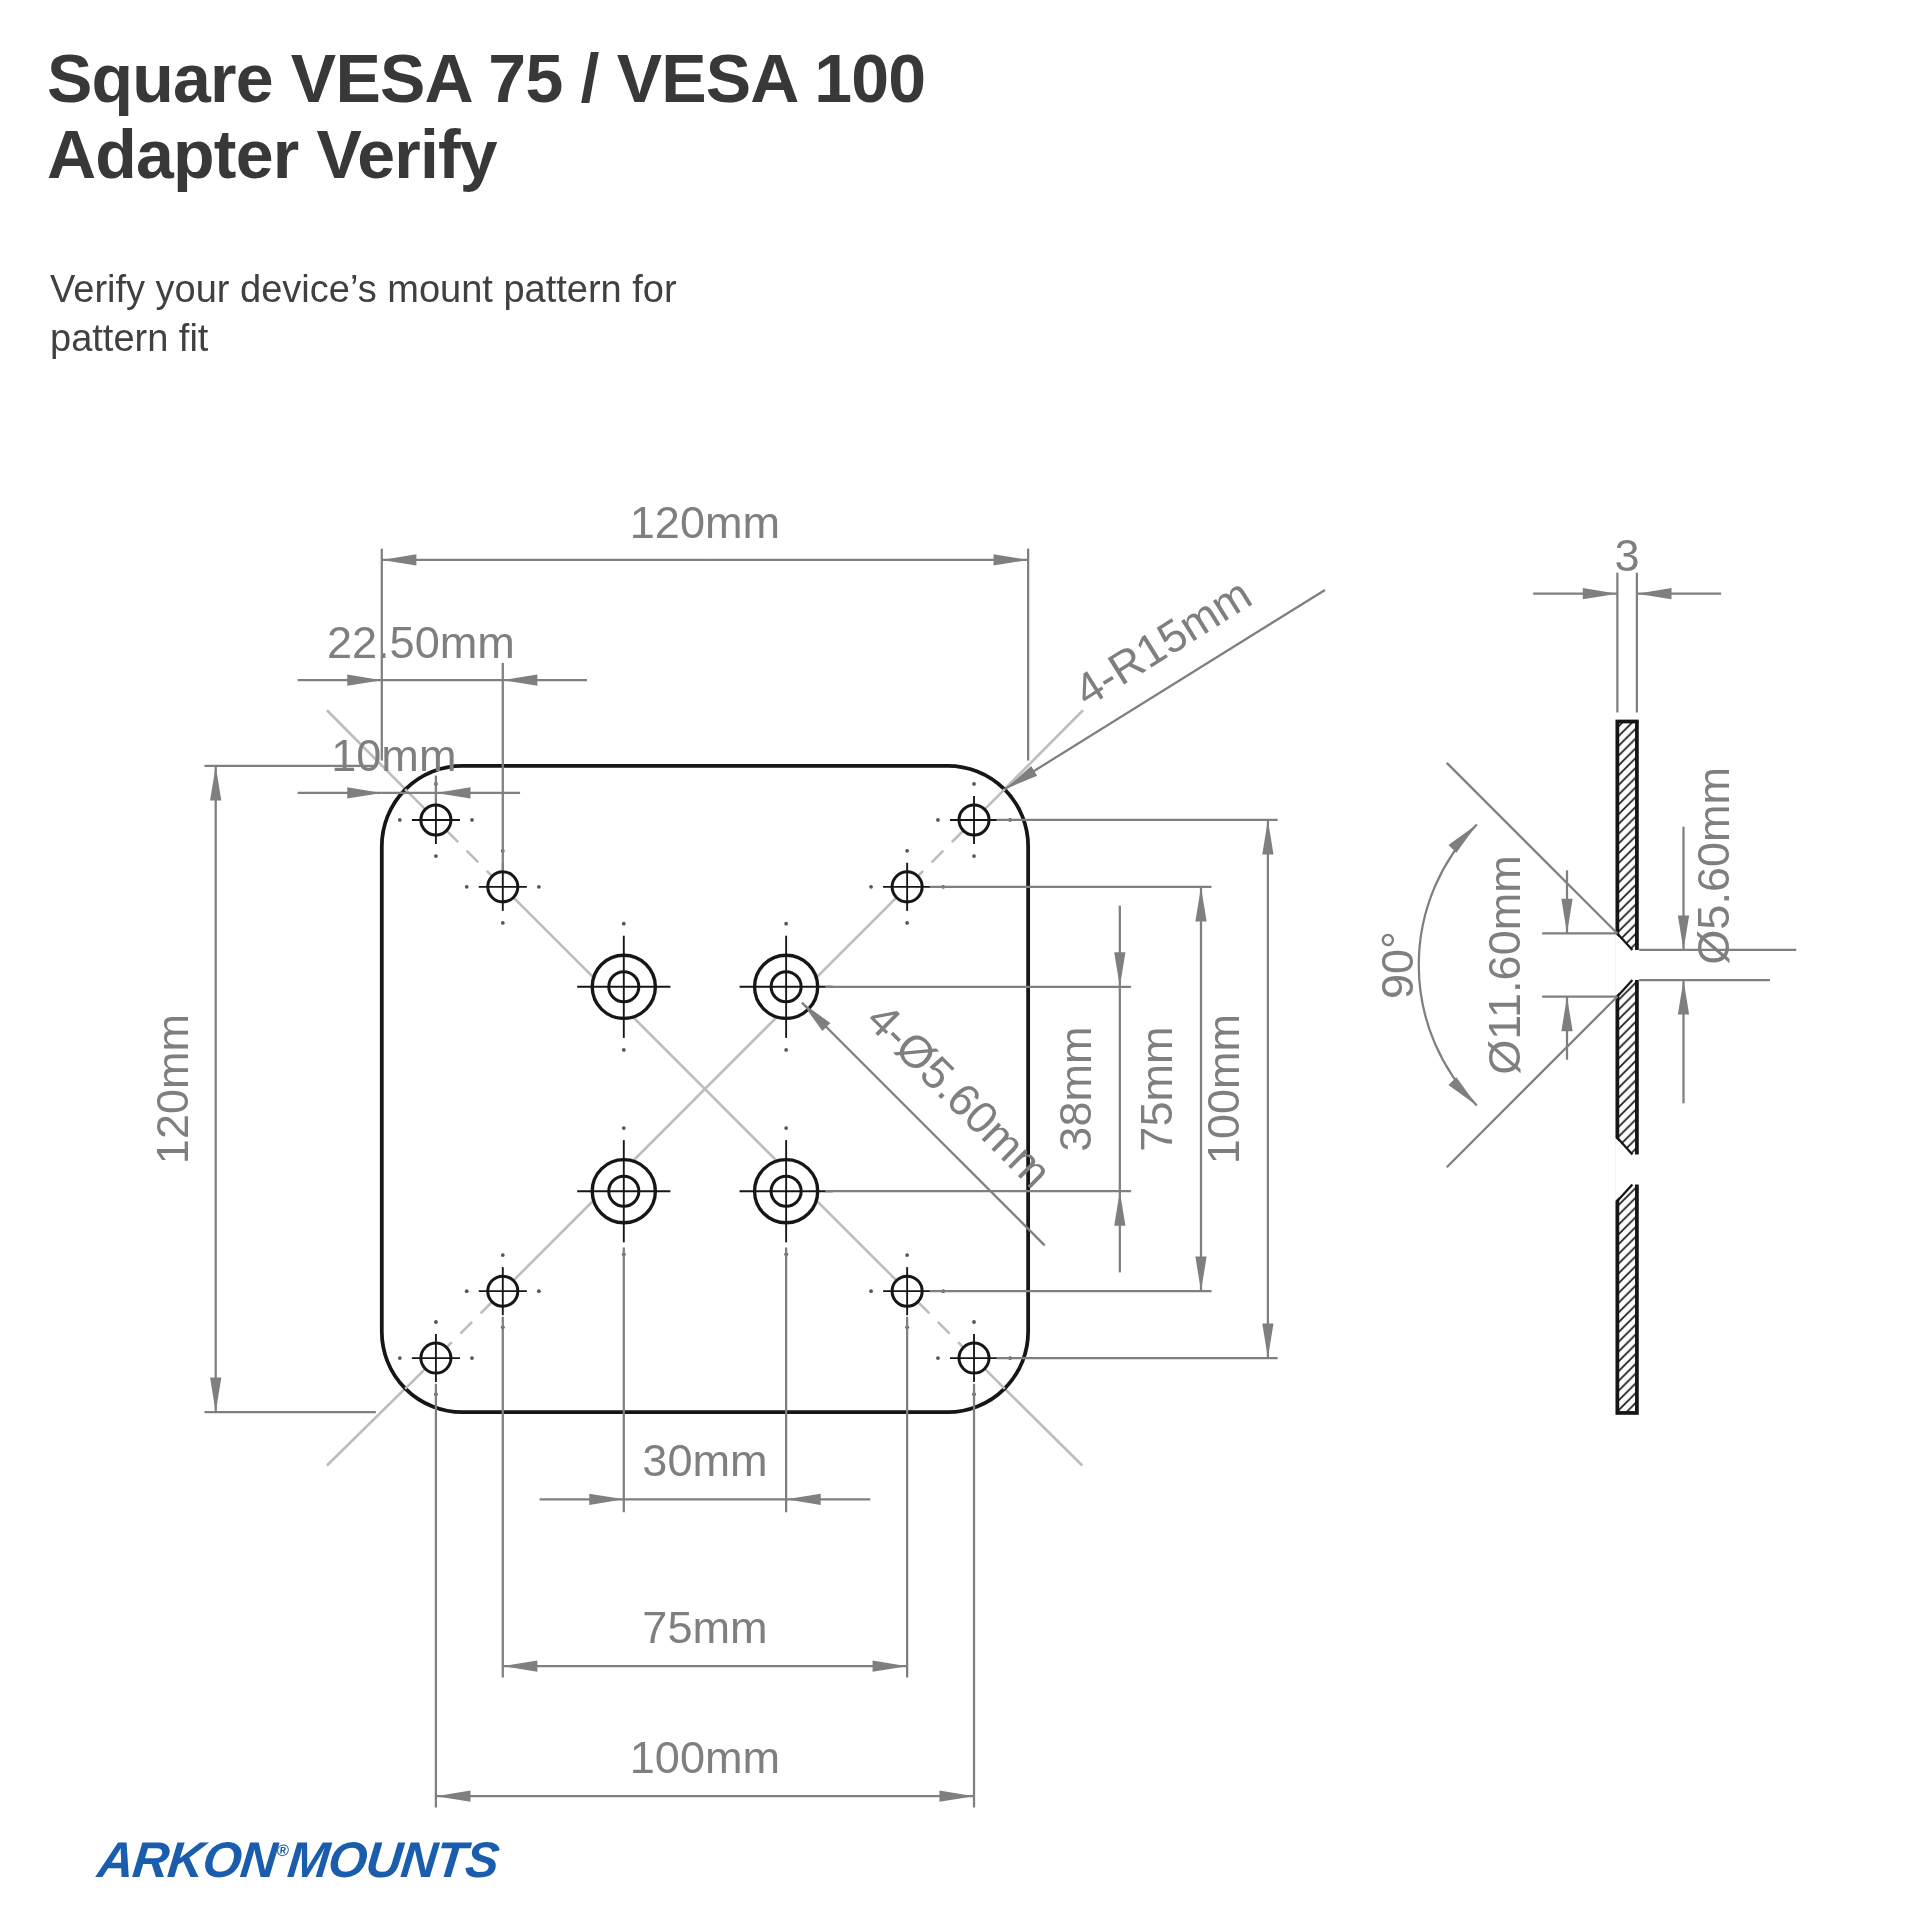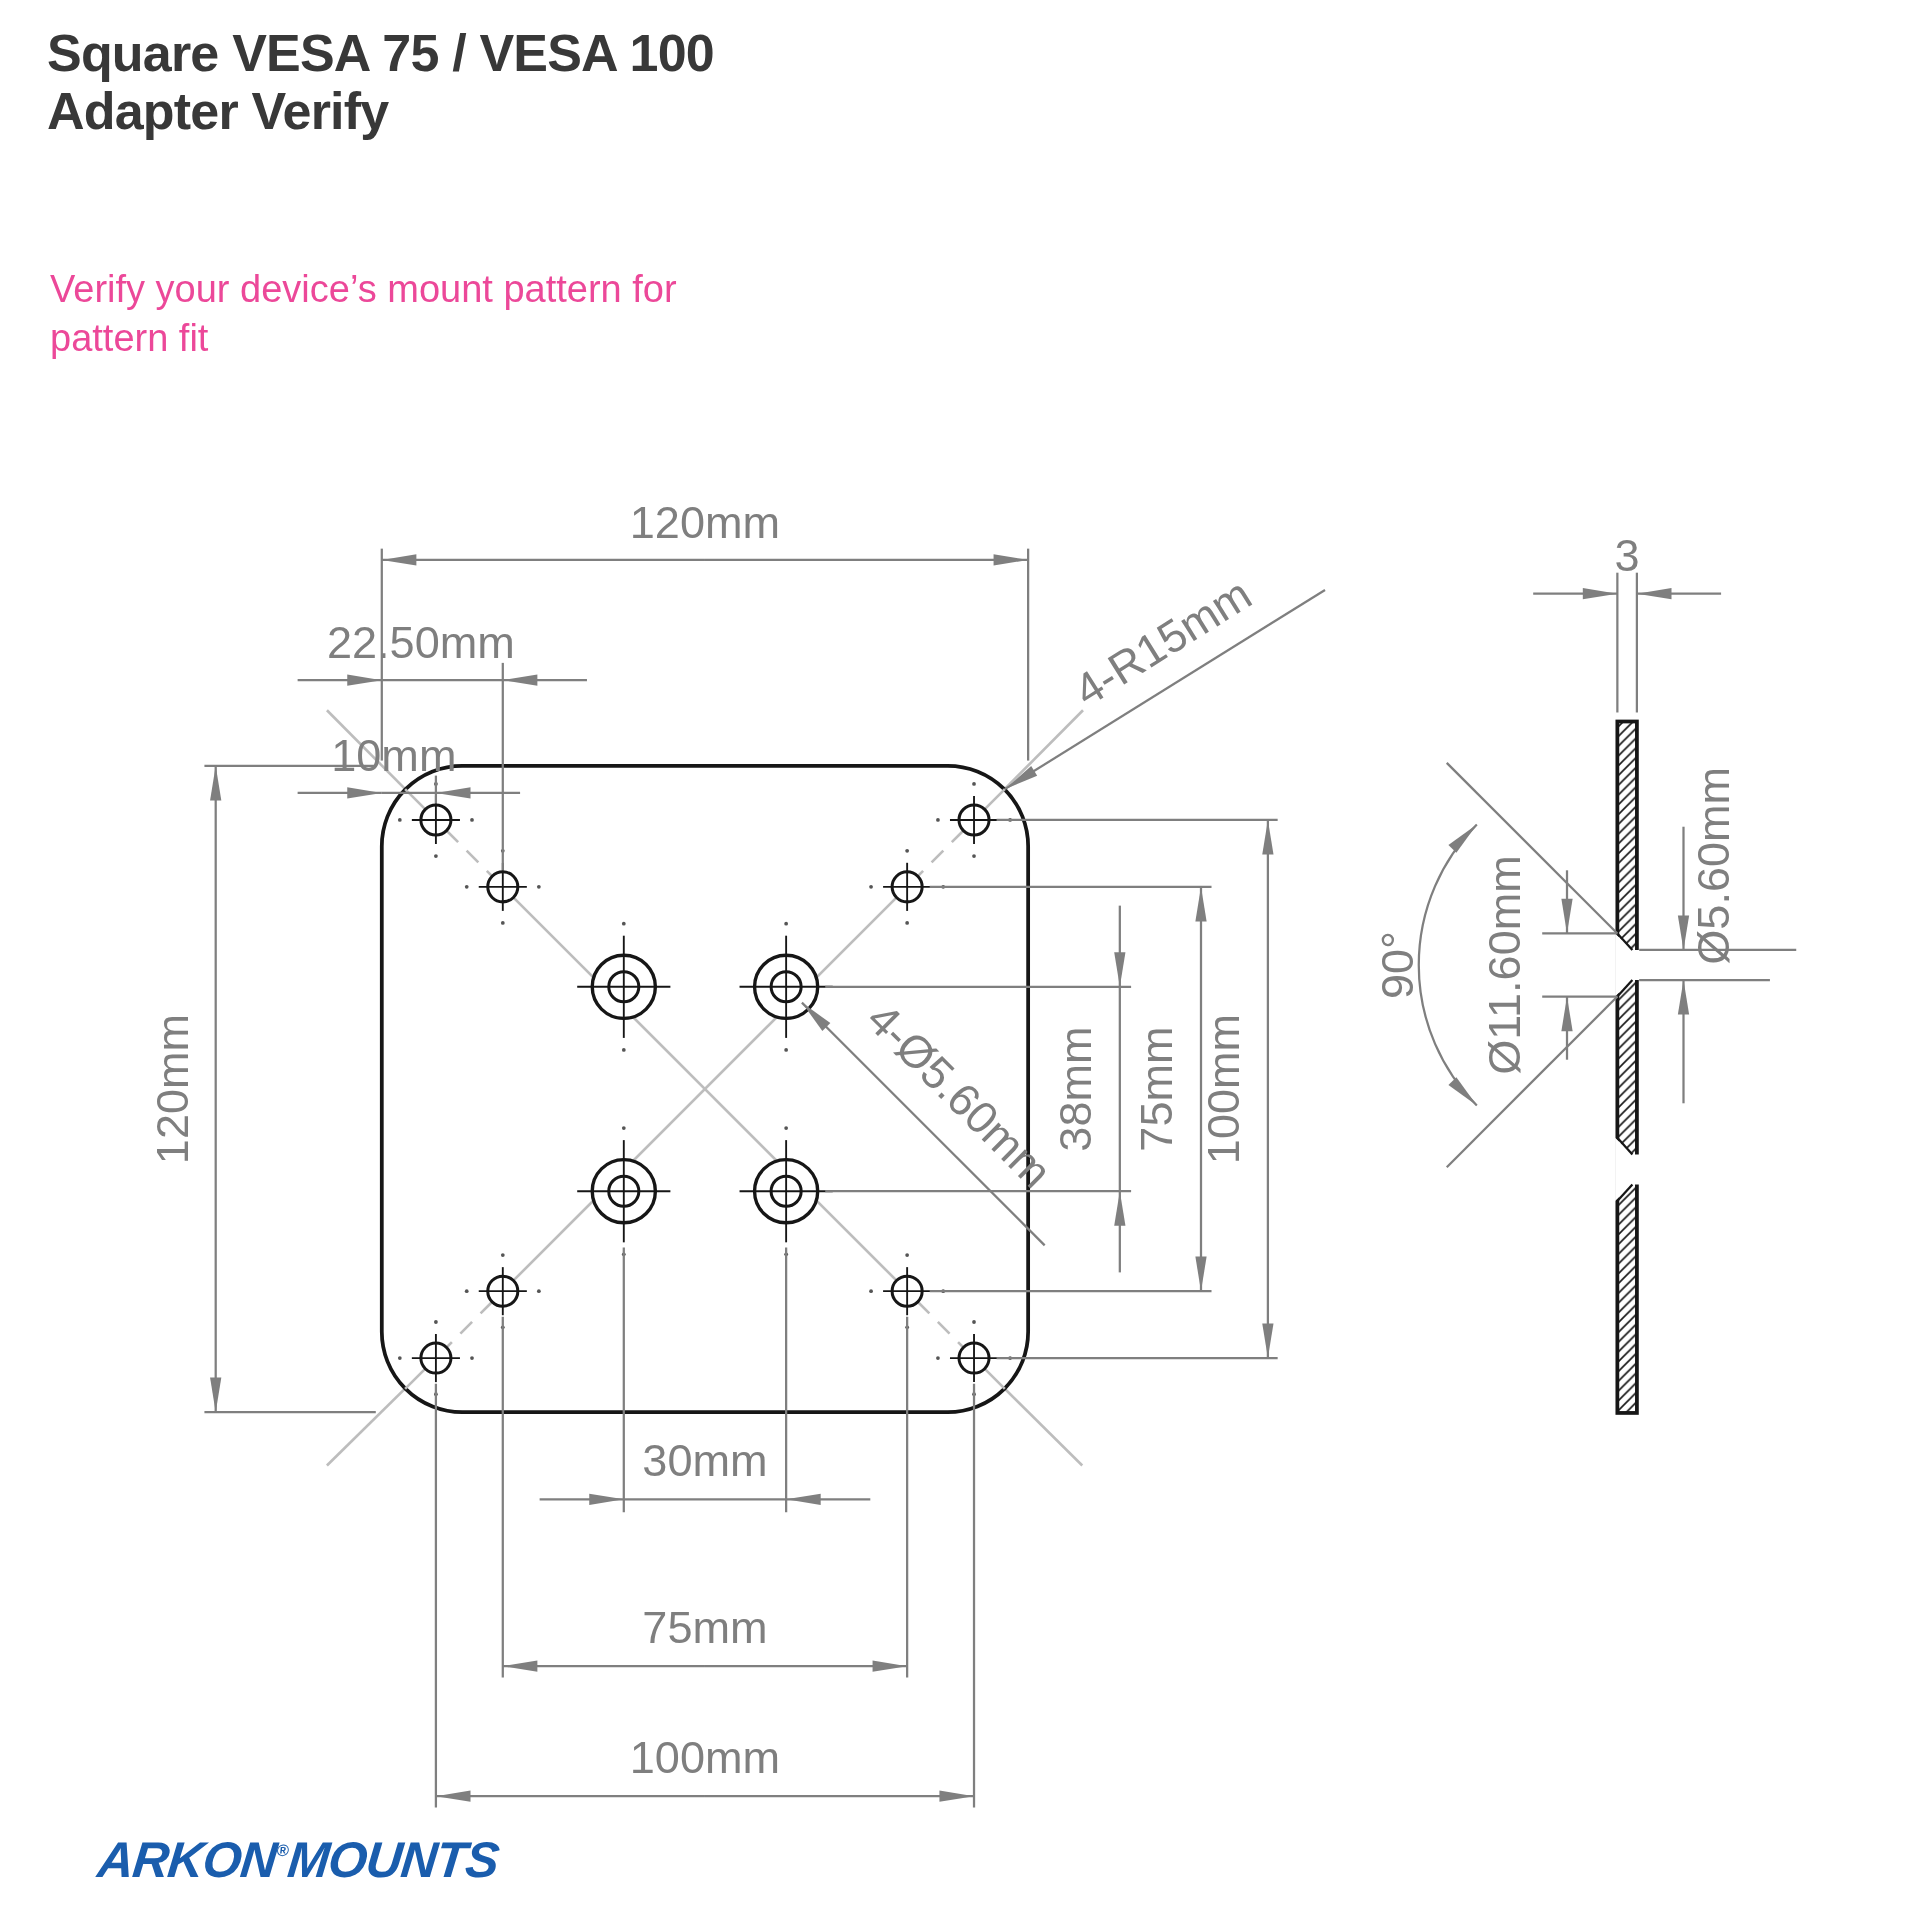--- a/index.html
+++ b/index.html
@@ -1,18 +1,18 @@
 <!DOCTYPE html>
 <html style="font-size:12px"><head>
 <meta charset="utf-8">
 <style>
   html,body{margin:0;padding:0;background:#ffffff;}
   body{width:1924px;height:1924px;position:relative;font-family:"Liberation Sans",sans-serif;overflow:hidden;}
-  .titleblock{position:absolute;left:47px;top:24px;color:#383838;font-weight:bold;font-size:52px;line-height:1.12;letter-spacing:-0.8px;white-space:nowrap;}
-  .subtitle{position:absolute;left:50px;top:265px;color:#ec4899;font-size:38px;line-height:1.3;font-weight:normal;white-space:nowrap;}
+  .titleblock{position:absolute;left:47px;top:40px;color:#383838;font-weight:bold;font-size:68px;line-height:1.12;letter-spacing:-0.8px;white-space:nowrap;}
+  .subtitle{position:absolute;left:50px;top:265px;color:#404040;font-size:38px;line-height:1.3;font-weight:normal;white-space:nowrap;}
   svg{position:absolute;left:0;top:0;}
   .plate{fill:#ffffff;stroke:#161616;stroke-width:5;}
   .cons{stroke:#bdbdbd;stroke-width:3.5;fill:none;}
   .consd{stroke:#bdbdbd;stroke-width:3.5;fill:none;stroke-dasharray:22 16;}
   .dim{stroke:#7f7f7f;stroke-width:3;fill:none;}
   .dimtxt{fill:#7f7f7f;font-size:60px;font-family:"Liberation Sans",sans-serif;}
   .blkline{stroke:#161616;fill:none;}
   .logo{position:absolute;left:98px;top:1831px;color:#1a5dad;font-style:italic;font-weight:bold;font-size:50px;letter-spacing:-1.1px;transform:skewX(-6deg);white-space:nowrap;}
   .logo sup{font-size:16.5px;font-style:normal;vertical-align:21px;letter-spacing:0;}
 </style>

